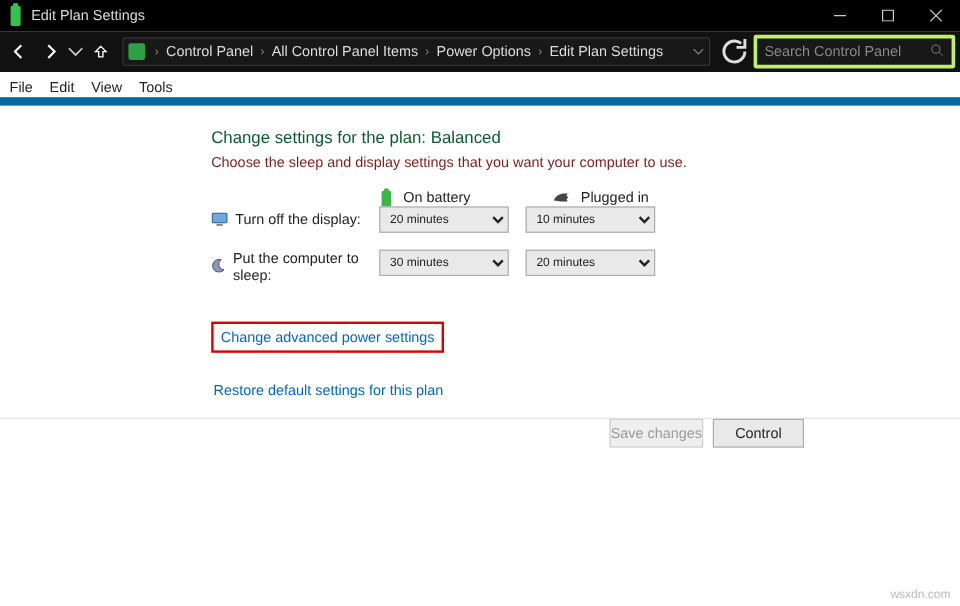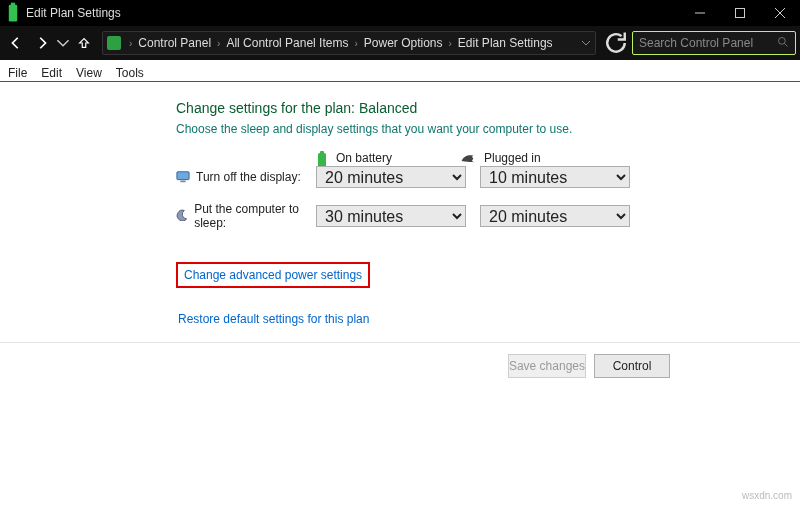--- a/index.html
+++ b/index.html
@@ -13,44 +13,44 @@
   
   .navbar{height:34px;background:#111;display:flex;align-items:center;padding:0 4px;gap:2px;color:#ddd}
   .nav-btn{width:24px;height:24px;display:flex;align-items:center;justify-content:center;color:#fff}
   .nav-btn svg{width:14px;height:14px}
   .breadcrumb{flex:1;height:22px;background:#181818;border:1px solid #333;border-radius:2px;display:flex;align-items:center;padding:0 4px;margin:0 4px;font-size:12px;color:#ddd;gap:4px;overflow:hidden;white-space:nowrap}
   .breadcrumb .bc-icon{width:14px;height:14px;background:#2ea043;border-radius:2px;display:inline-block;margin-right:2px}
   .breadcrumb .sep{color:#888;margin:0 2px;font-size:10px}
   .breadcrumb-end{display:flex;align-items:center;gap:4px;margin-left:auto;color:#888}
   .breadcrumb-end svg{width:10px;height:10px}
   .refresh-btn{width:28px;height:24px;display:flex;align-items:center;justify-content:center;color:#ddd}
-  .searchbox{width:150px;height:22px;background:#181818;border:1px solid #bef264;border-radius:2px;display:flex;align-items:center;padding:0 6px;color:#888;font-size:12px;gap:6px}
+  .searchbox{width:150px;height:22px;background:#181818;border:3px solid #bef264;border-radius:2px;display:flex;align-items:center;padding:0 6px;color:#888;font-size:12px;gap:6px}
   .searchbox .sicon{margin-left:auto}
   
   .menubar{height:20px;display:flex;align-items:flex-end;gap:14px;padding:0 8px;font-size:12px;color:#222;border-bottom:1px solid #fff}
   .menubar span{cursor:default}
   
-  .content{position:relative;padding:10px 0 0 0;border-top:1px solid #0369a1}
+  .content{position:relative;padding:10px 0 0 0;border-top:7px solid #0369a1}
   .inner{margin-left:176px;width:590px}
   .heading{color:#0a5b2f;font-size:14px;margin:8px 0 6px}
-  .subtext{color:#0f766e;margin-bottom:14px}
+  .subtext{color:#7f1d1d;margin-bottom:14px}
   .cols-head{display:flex;align-items:center;margin-bottom:0}
   .col-label{width:140px}
   .col{width:138px;display:flex;align-items:center;gap:8px}
   .battery-icon{width:12px;height:16px;display:inline-block}
   .plug-icon{width:16px;height:12px;display:inline-block}
-  .row{display:flex;align-items:center;margin-bottom:14px}
+  .row{display:flex;margin-bottom:14px}
   .row .row-label{width:140px;display:flex;align-items:center;gap:6px;color:#222}
   .row .row-label .ricon{width:14px;height:14px;display:inline-block}
-  select.cp-select{width:150px;height:22px;background:#e9e9e9;border:1px solid #adadad;font-size:16px;padding:0 4px;color:#222;margin-right:14px}
+  select.cp-select{width:108px;height:22px;background:#e9e9e9;border:1px solid #adadad;font-size:10px;padding:0 4px;color:#222;margin-right:14px}
   .link{color:#0066cc;text-decoration:none;cursor:pointer;display:inline-block}
   .link.highlight{border:2px solid #d00;padding:4px 6px;margin:18px 0}
   .link.plain{margin:6px 0 0 2px}
   
-  .footer{border-top:1px solid #e5e5e5;margin-top:16px;height:46px;display:flex;align-items:center;justify-content:flex-end;padding-right:130px;gap:8px}
+  .footer{border-top:1px solid #e5e5e5;margin-top:16px;height:46px;display:flex;justify-content:flex-end;padding-right:130px;gap:8px}
   .btn{min-width:74px;height:22px;background:#e9e9e9;border:1px solid #adadad;font-size:12px;display:flex;align-items:center;justify-content:center}
   .btn.disabled{color:#9a9a9a;background:#efefef;border-color:#cfcfcf}
   .watermark{position:absolute;bottom:4px;right:8px;font-size:10px;color:#bbb}
 </style>
 </head>
 <body>
 <div class="window">
 
 <div class="titlebar">
   <span class="app-icon">

